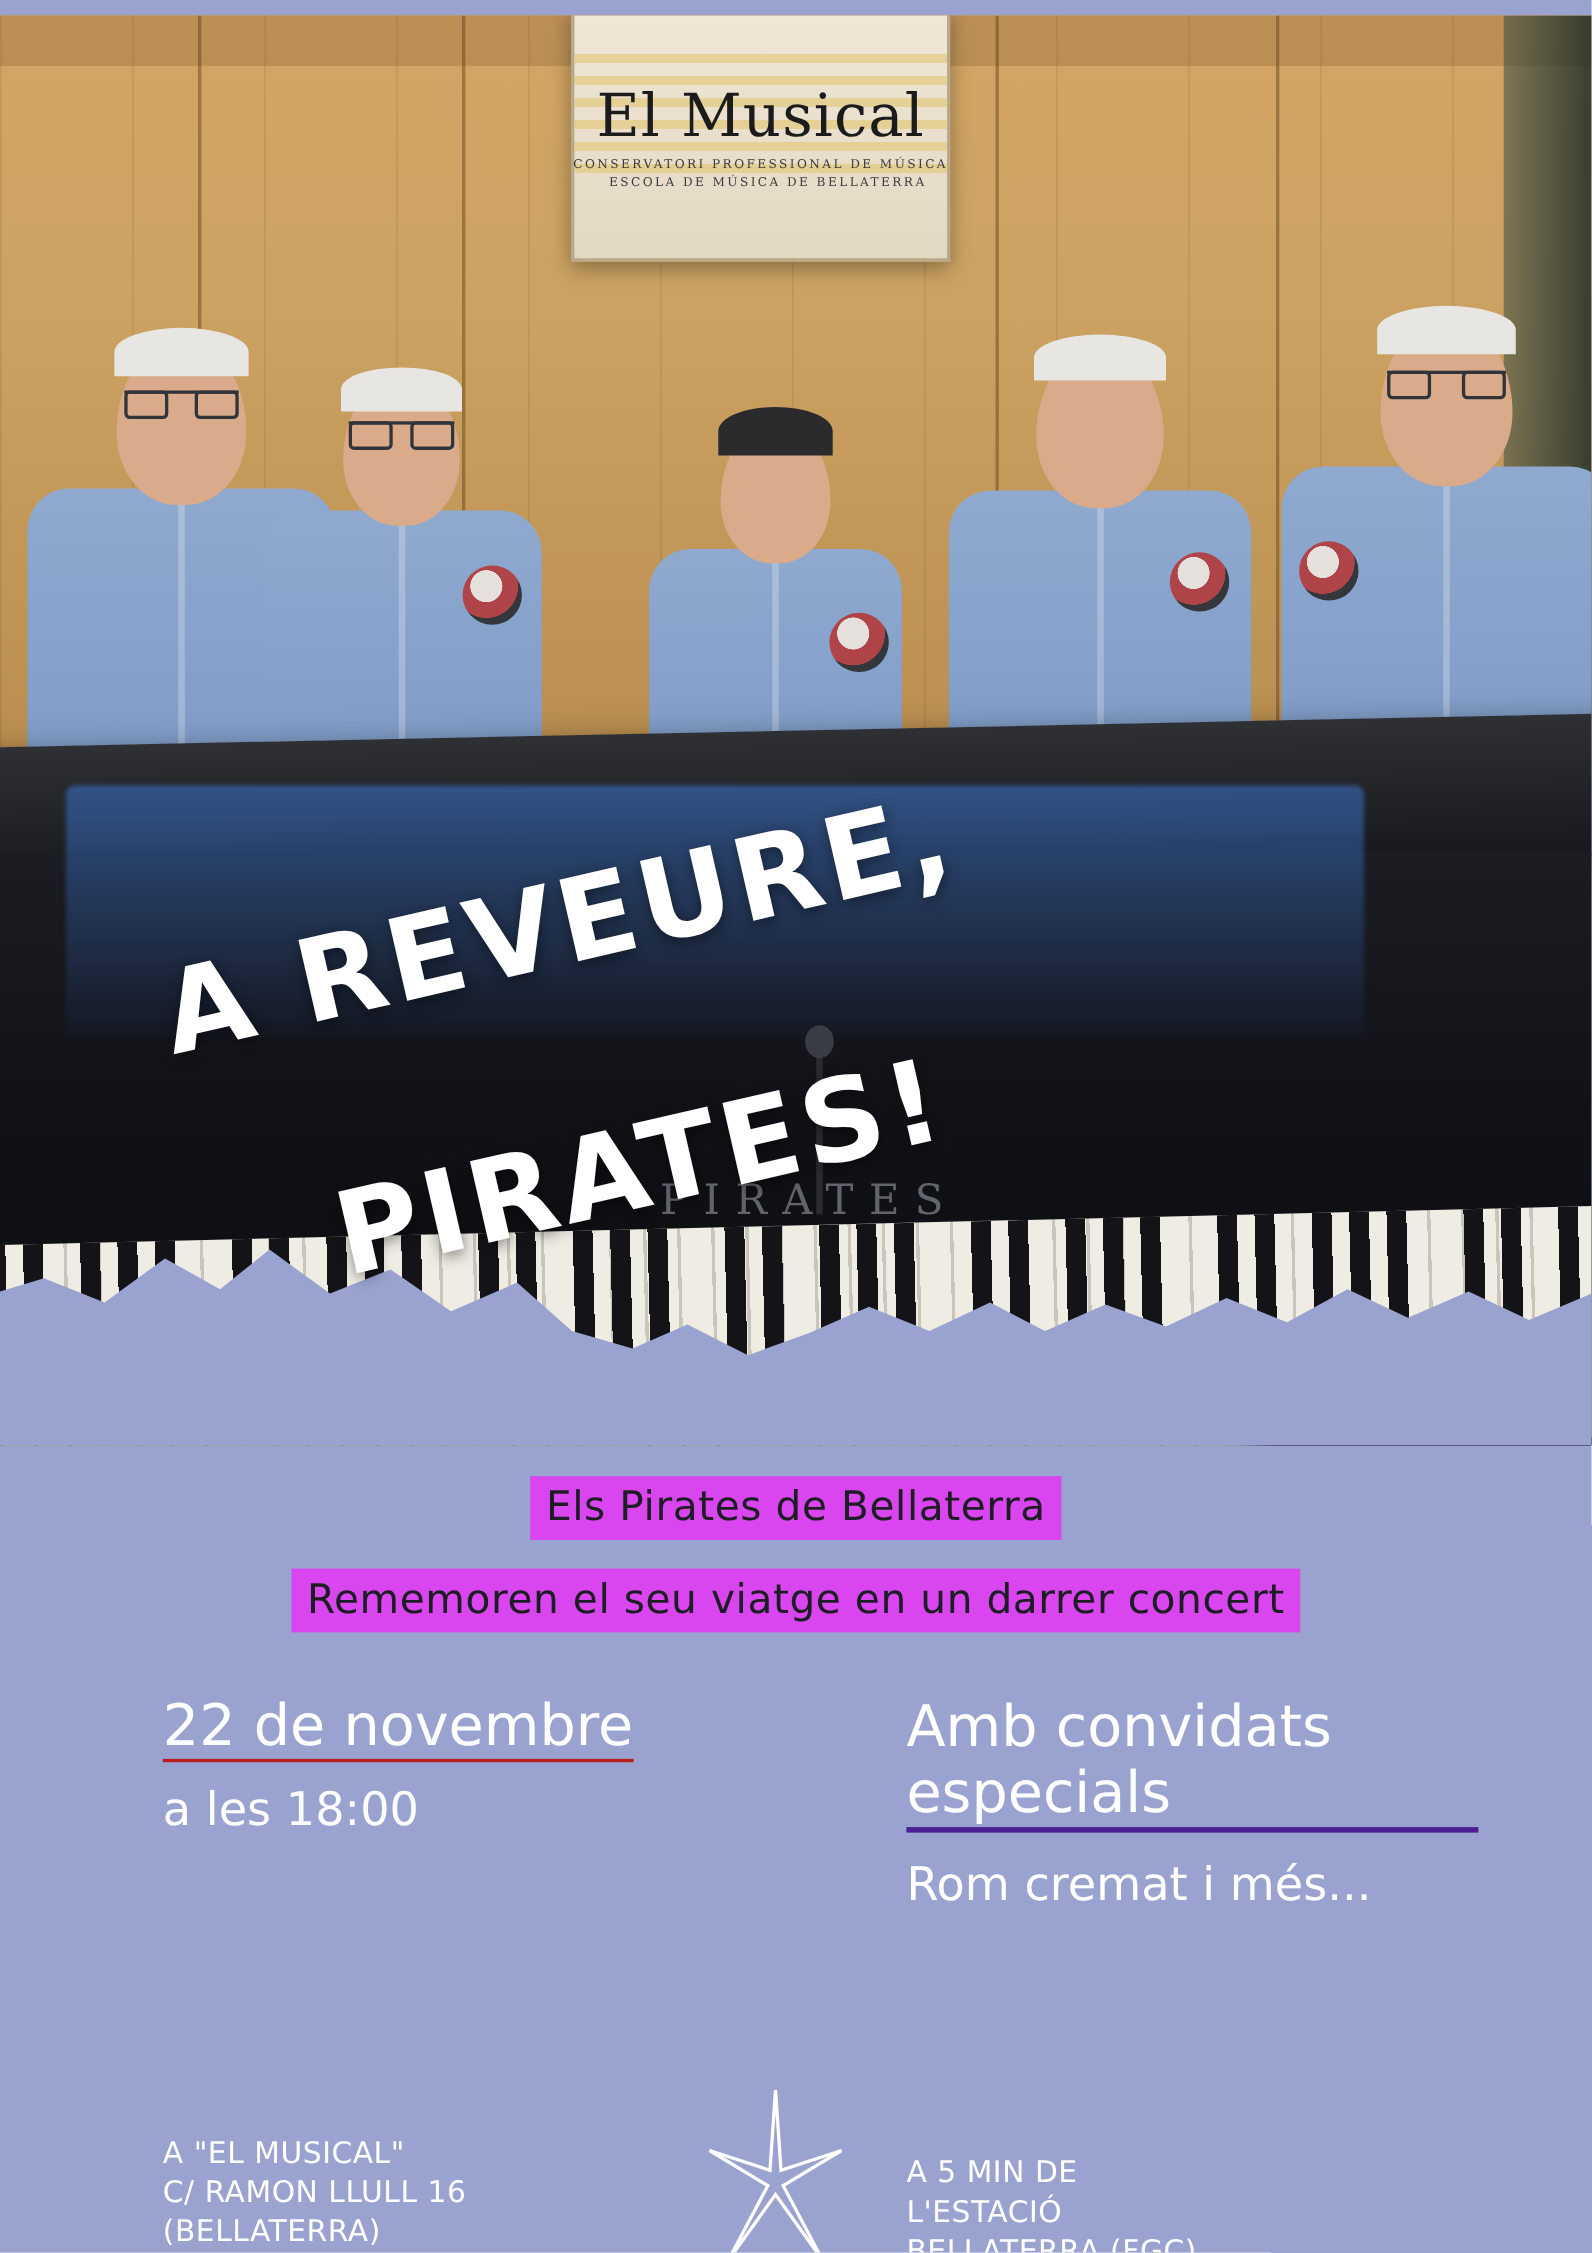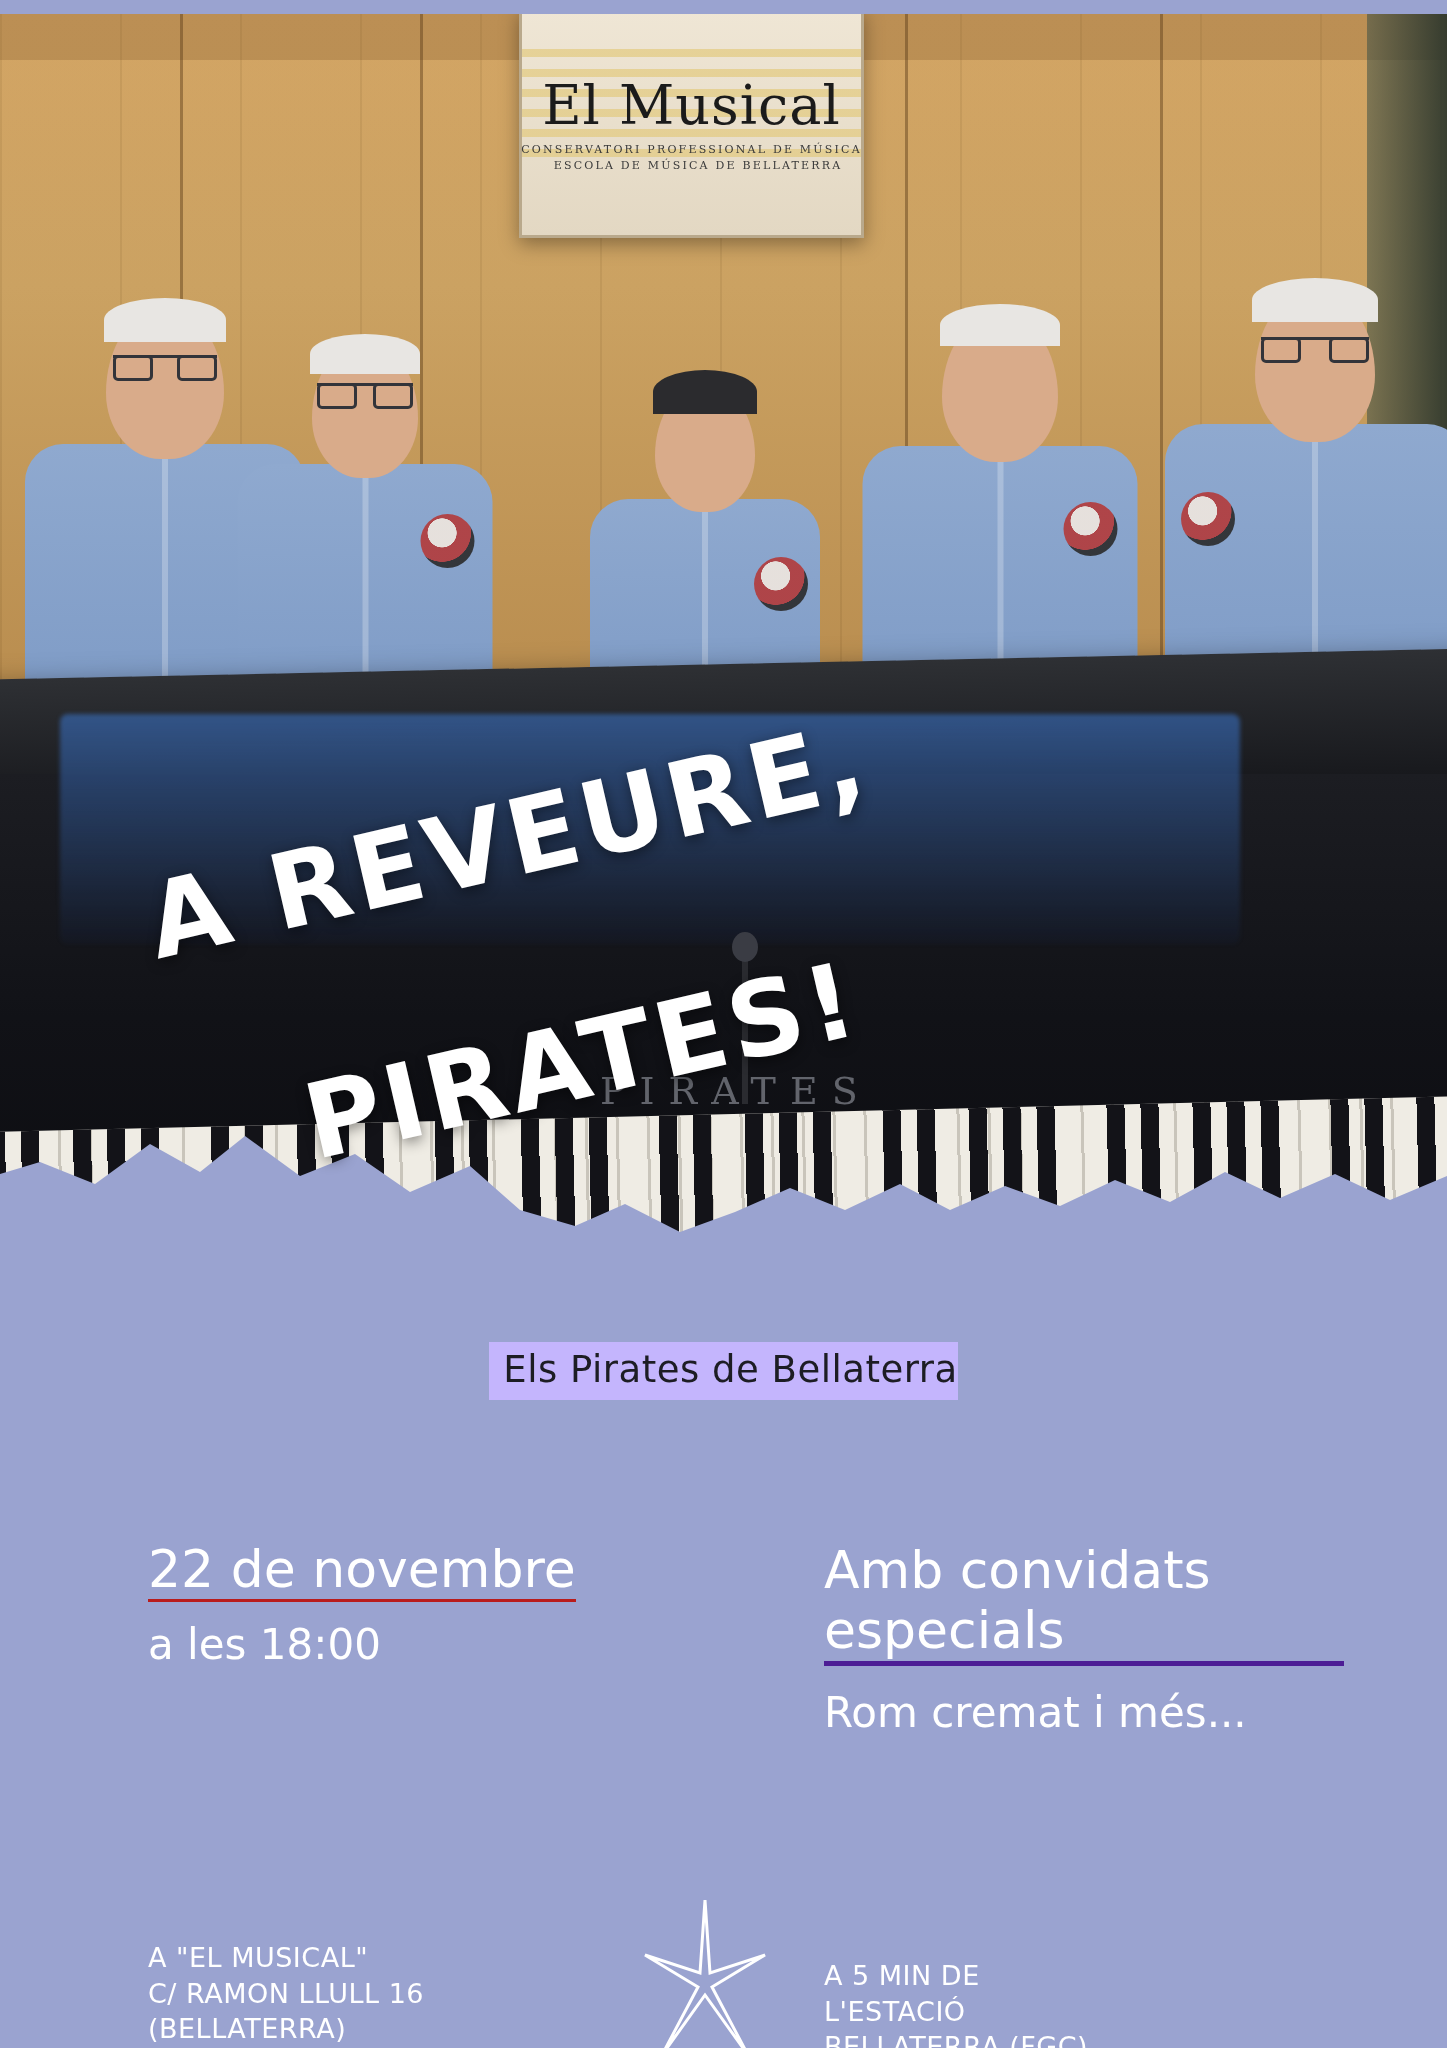--- a/index.html
+++ b/index.html
@@ -319,23 +319,23 @@
   
   .lower {
     position: absolute;
     left: 0;
     top: 1300px;
     width: 1447px;
     height: 748px;
   }
   .hl-band {
     display: inline-block;
-    background: #c4b5fd;
+    background: #d946ef;
     color: #1d1d24;
-    padding: 6px 0 9px 14px;
+    padding: 6px 14px 9px 14px;
     font-size: 37px;
     letter-spacing: 0.5px;
     font-family: "DejaVu Sans", sans-serif;
   }
   .row-center { text-align: center; }
   .band-row1 { margin-top: 42px; }
   .band-row2 { margin-top: 26px; }
   .band-row2 .hl-band { font-size: 37px; }
 
   .columns {
@@ -477,20 +477,23 @@
     <div class="hl-line hl1">A REVEURE,</div>
     <div class="hl-line hl2">PIRATES!</div>
   </div>
 
   <div class="lower">
 
     <div class="row-center band-row1">
       <span class="hl-band">Els Pirates de Bellaterra</span>
     </div>
 
+    <div class="row-center band-row2">
+      <span class="hl-band">Rememoren el seu viatge en un darrer concert</span>
+    </div>
 
     <div class="columns">
 
       <div class="col col-left">
         <div><span class="big-underline">22 de novembre</span></div>
         <div class="sub-line">a les 18:00</div>
       </div>
 
       <div class="col col-right">
         <div class="big-underline-block" style="border-bottom:5px solid #4c1d95; display:inline-block;">Amb convidats especials</div>

